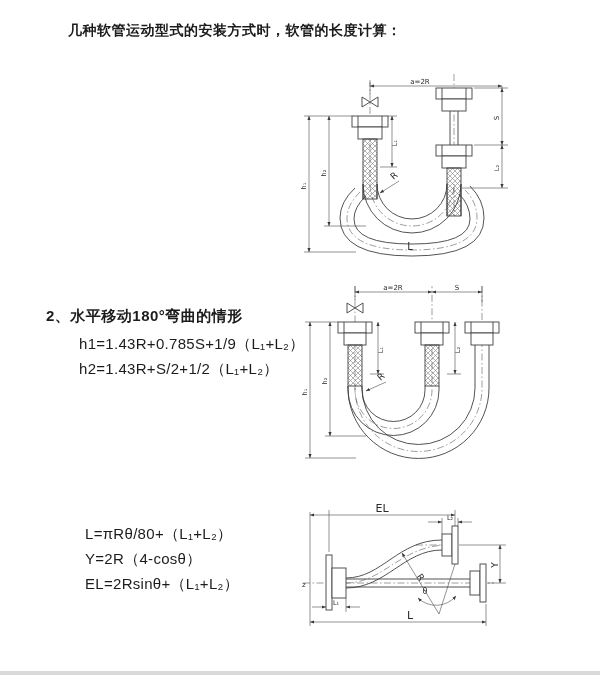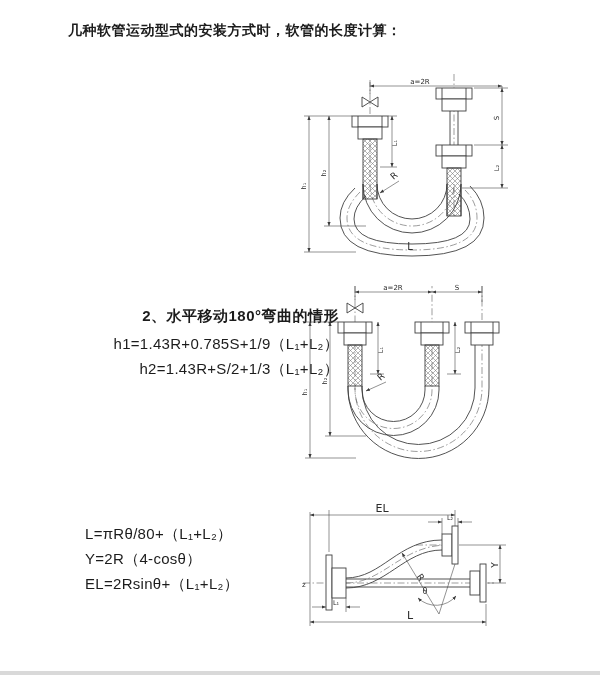--- a/index.html
+++ b/index.html
@@ -3,21 +3,21 @@
 <meta charset="utf-8">
 <style>
   html,body{margin:0;padding:0;background:#ffffff;}
   .page{position:relative;width:600px;height:675px;background:#fff;overflow:hidden;
         font-family:"Liberation Sans","DejaVu Sans",sans-serif;color:#1c1c1c;}
   .title{position:absolute;left:36px;top:22px;font-size:14px;font-weight:bold;letter-spacing:0.5px;margin-left:32px;}
   .sec{position:absolute;width:270px;}
   .sec .heading{font-size:15px;font-weight:bold;letter-spacing:0.5px;margin:0 0 10px 0;line-height:18px;}
   .sec .formula{font-size:15px;letter-spacing:0.3px;margin:7px 0 0 33px;line-height:18px;white-space:nowrap;}
   .s1{left:55px;top:110px;}
-  .s2{left:69px;top:307px;text-align:right;}
+  .s2{left:46px;top:307px;}
   .s3{left:52px;top:518px;}
   .fig{position:absolute;}
   .fig1{left:300px;top:66px;}
   .fig2{left:298px;top:278px;}
   .fig3{left:298px;top:500px;}
   svg{display:block;}
   svg text{font-family:"DejaVu Sans","Liberation Sans",sans-serif;fill:#2b2b2b;}
   .geo{stroke:#3f3f3f;stroke-width:0.9;fill:none;}
   .geof{stroke:#3f3f3f;stroke-width:0.9;fill:#ffffff;}
   .dim{stroke:#4a4a4a;stroke-width:0.6;fill:none;}
@@ -28,21 +28,21 @@
 <body>
 
 <div class="page">
 
   <div class="title">几种软管运动型式的安装方式时，软管的长度计算：</div>
 
 
   <div class="sec s2">
     <div class="heading">2、水平移动180°弯曲的情形</div>
     <div class="formula">h1=1.43R+0.785S+1/9（L₁+L₂）</div>
-    <div class="formula">h2=1.43R+S/2+1/3（L₁+L₂）</div>
+    <div class="formula">h2=1.43R+S/2+1/2（L₁+L₂）</div>
   </div>
 
   <div class="sec s3">
     <div class="formula">L=πRθ/80+（L₁+L₂）</div>
     <div class="formula">Y=2R（4-cosθ）</div>
     <div class="formula">EL=2Rsinθ+（L₁+L₂）</div>
   </div>
 
   <div class="fig fig1">
   <svg width="290" height="196" viewBox="0 0 290 196">

